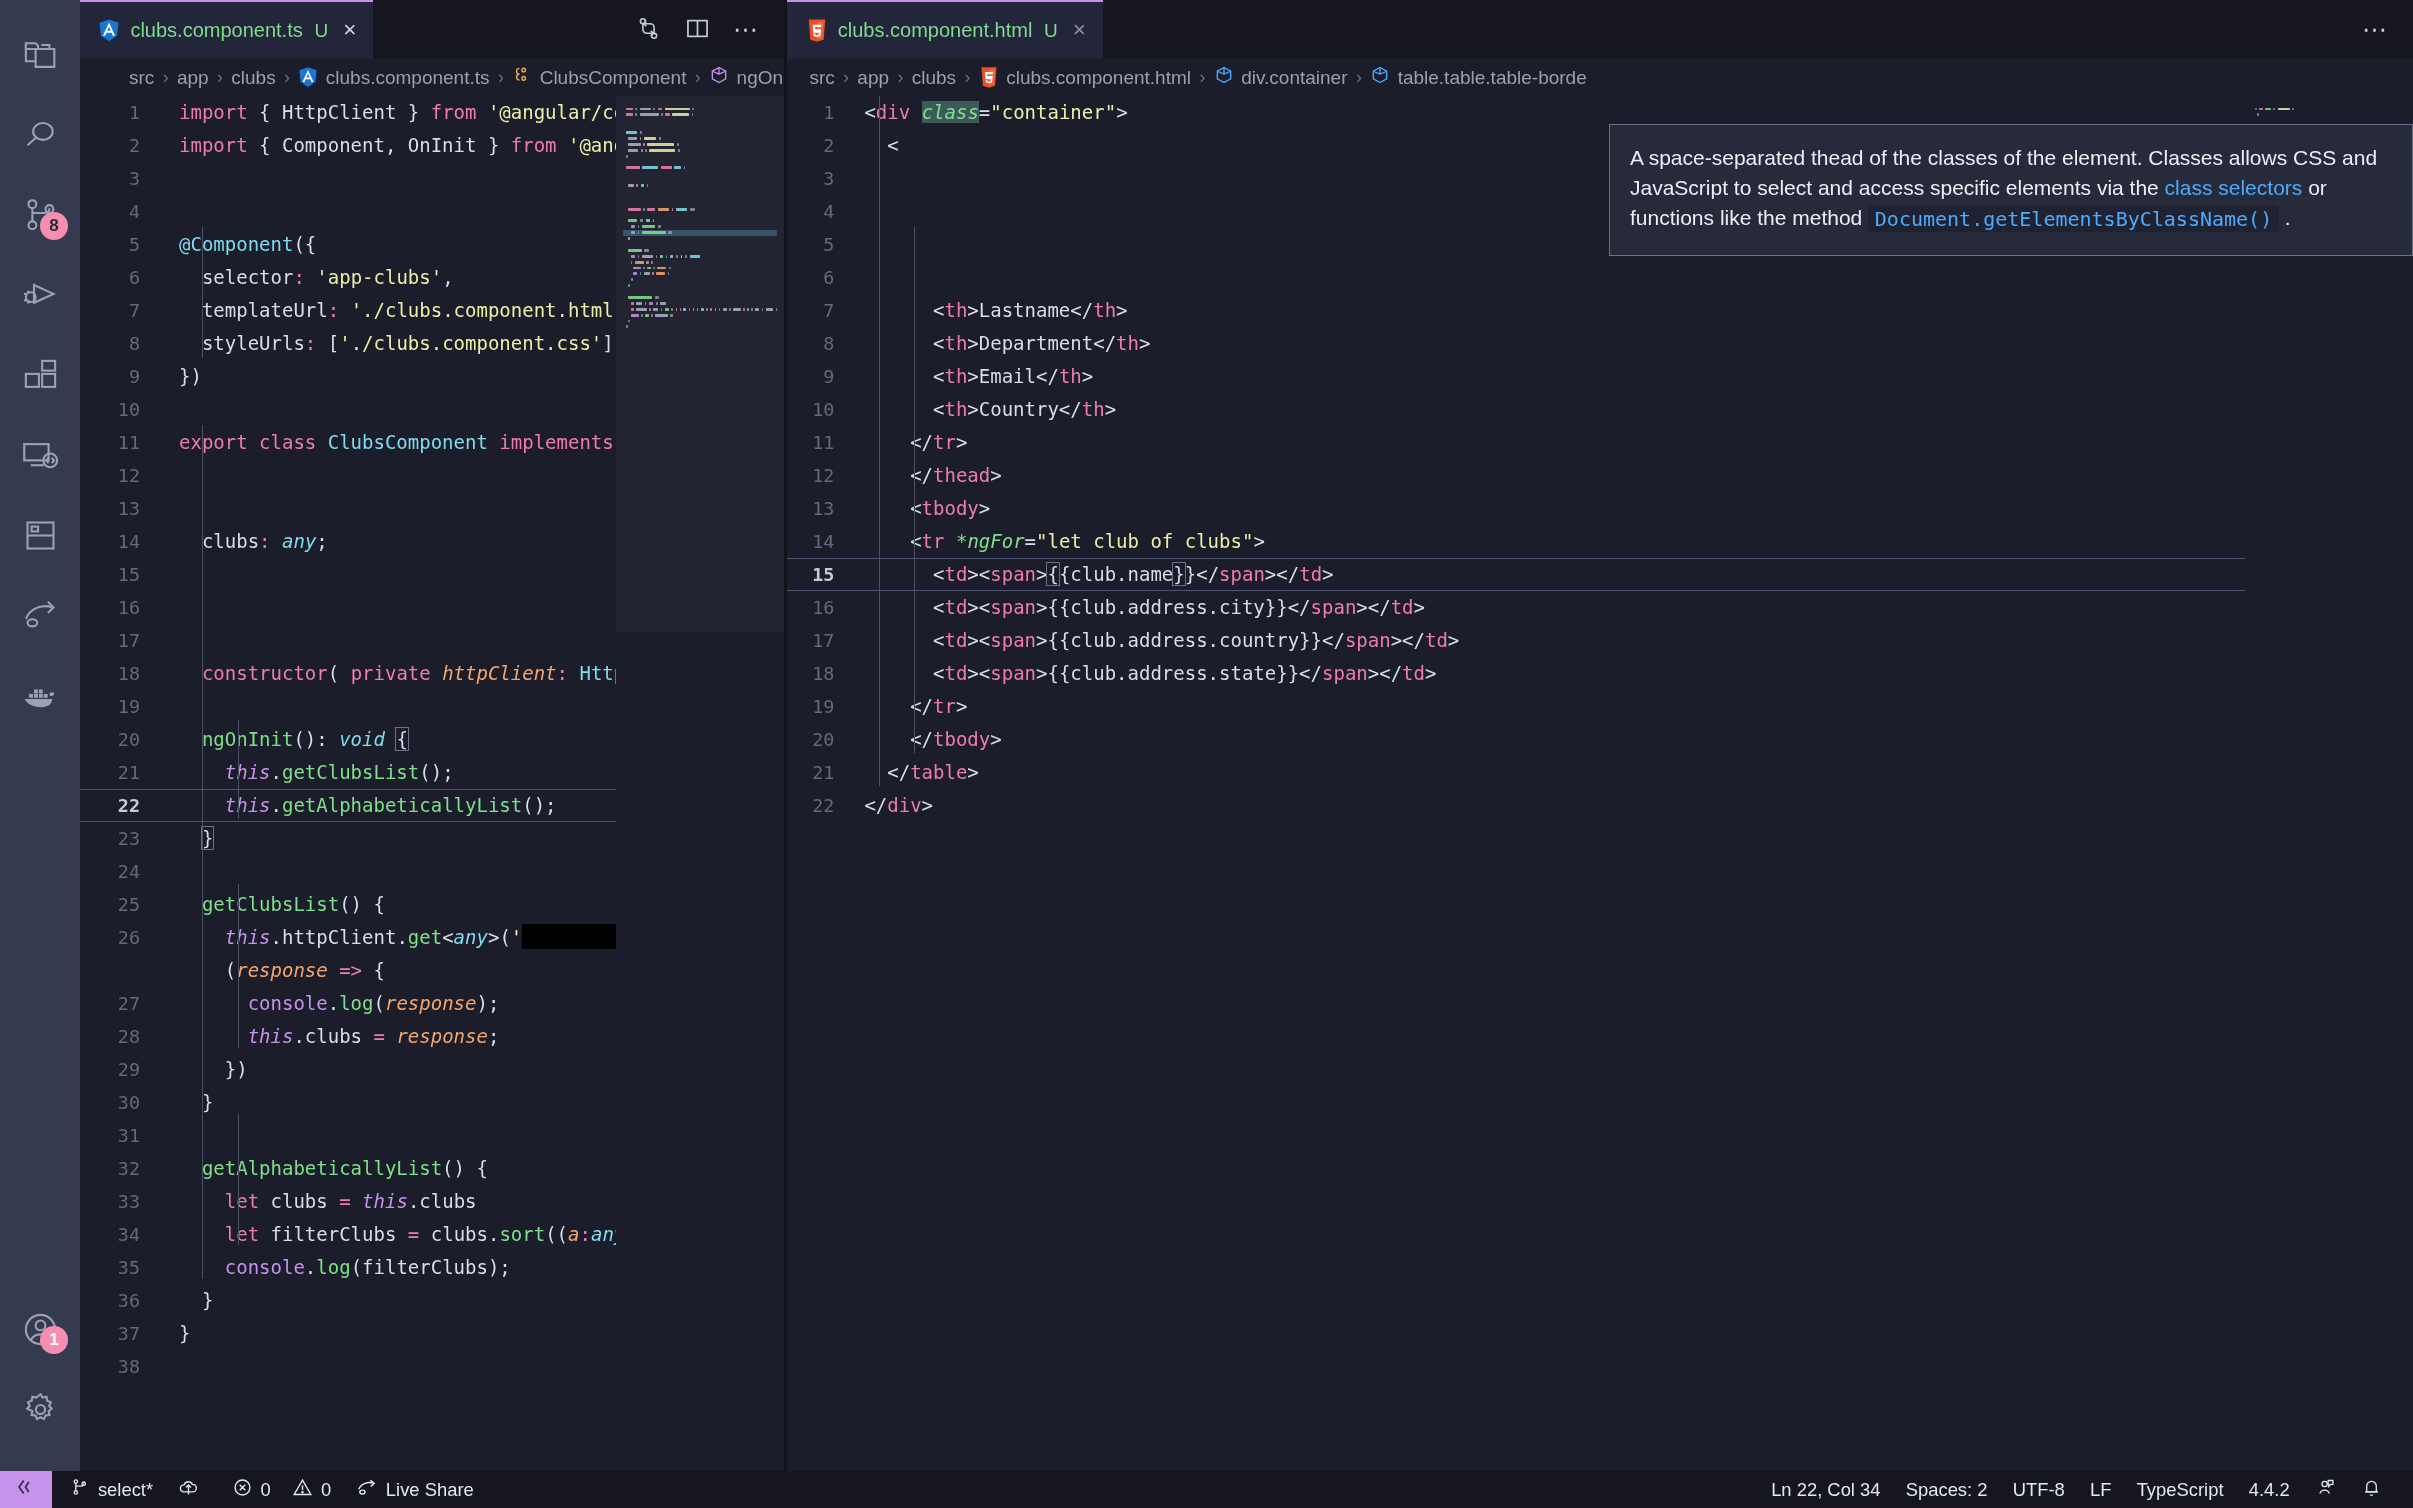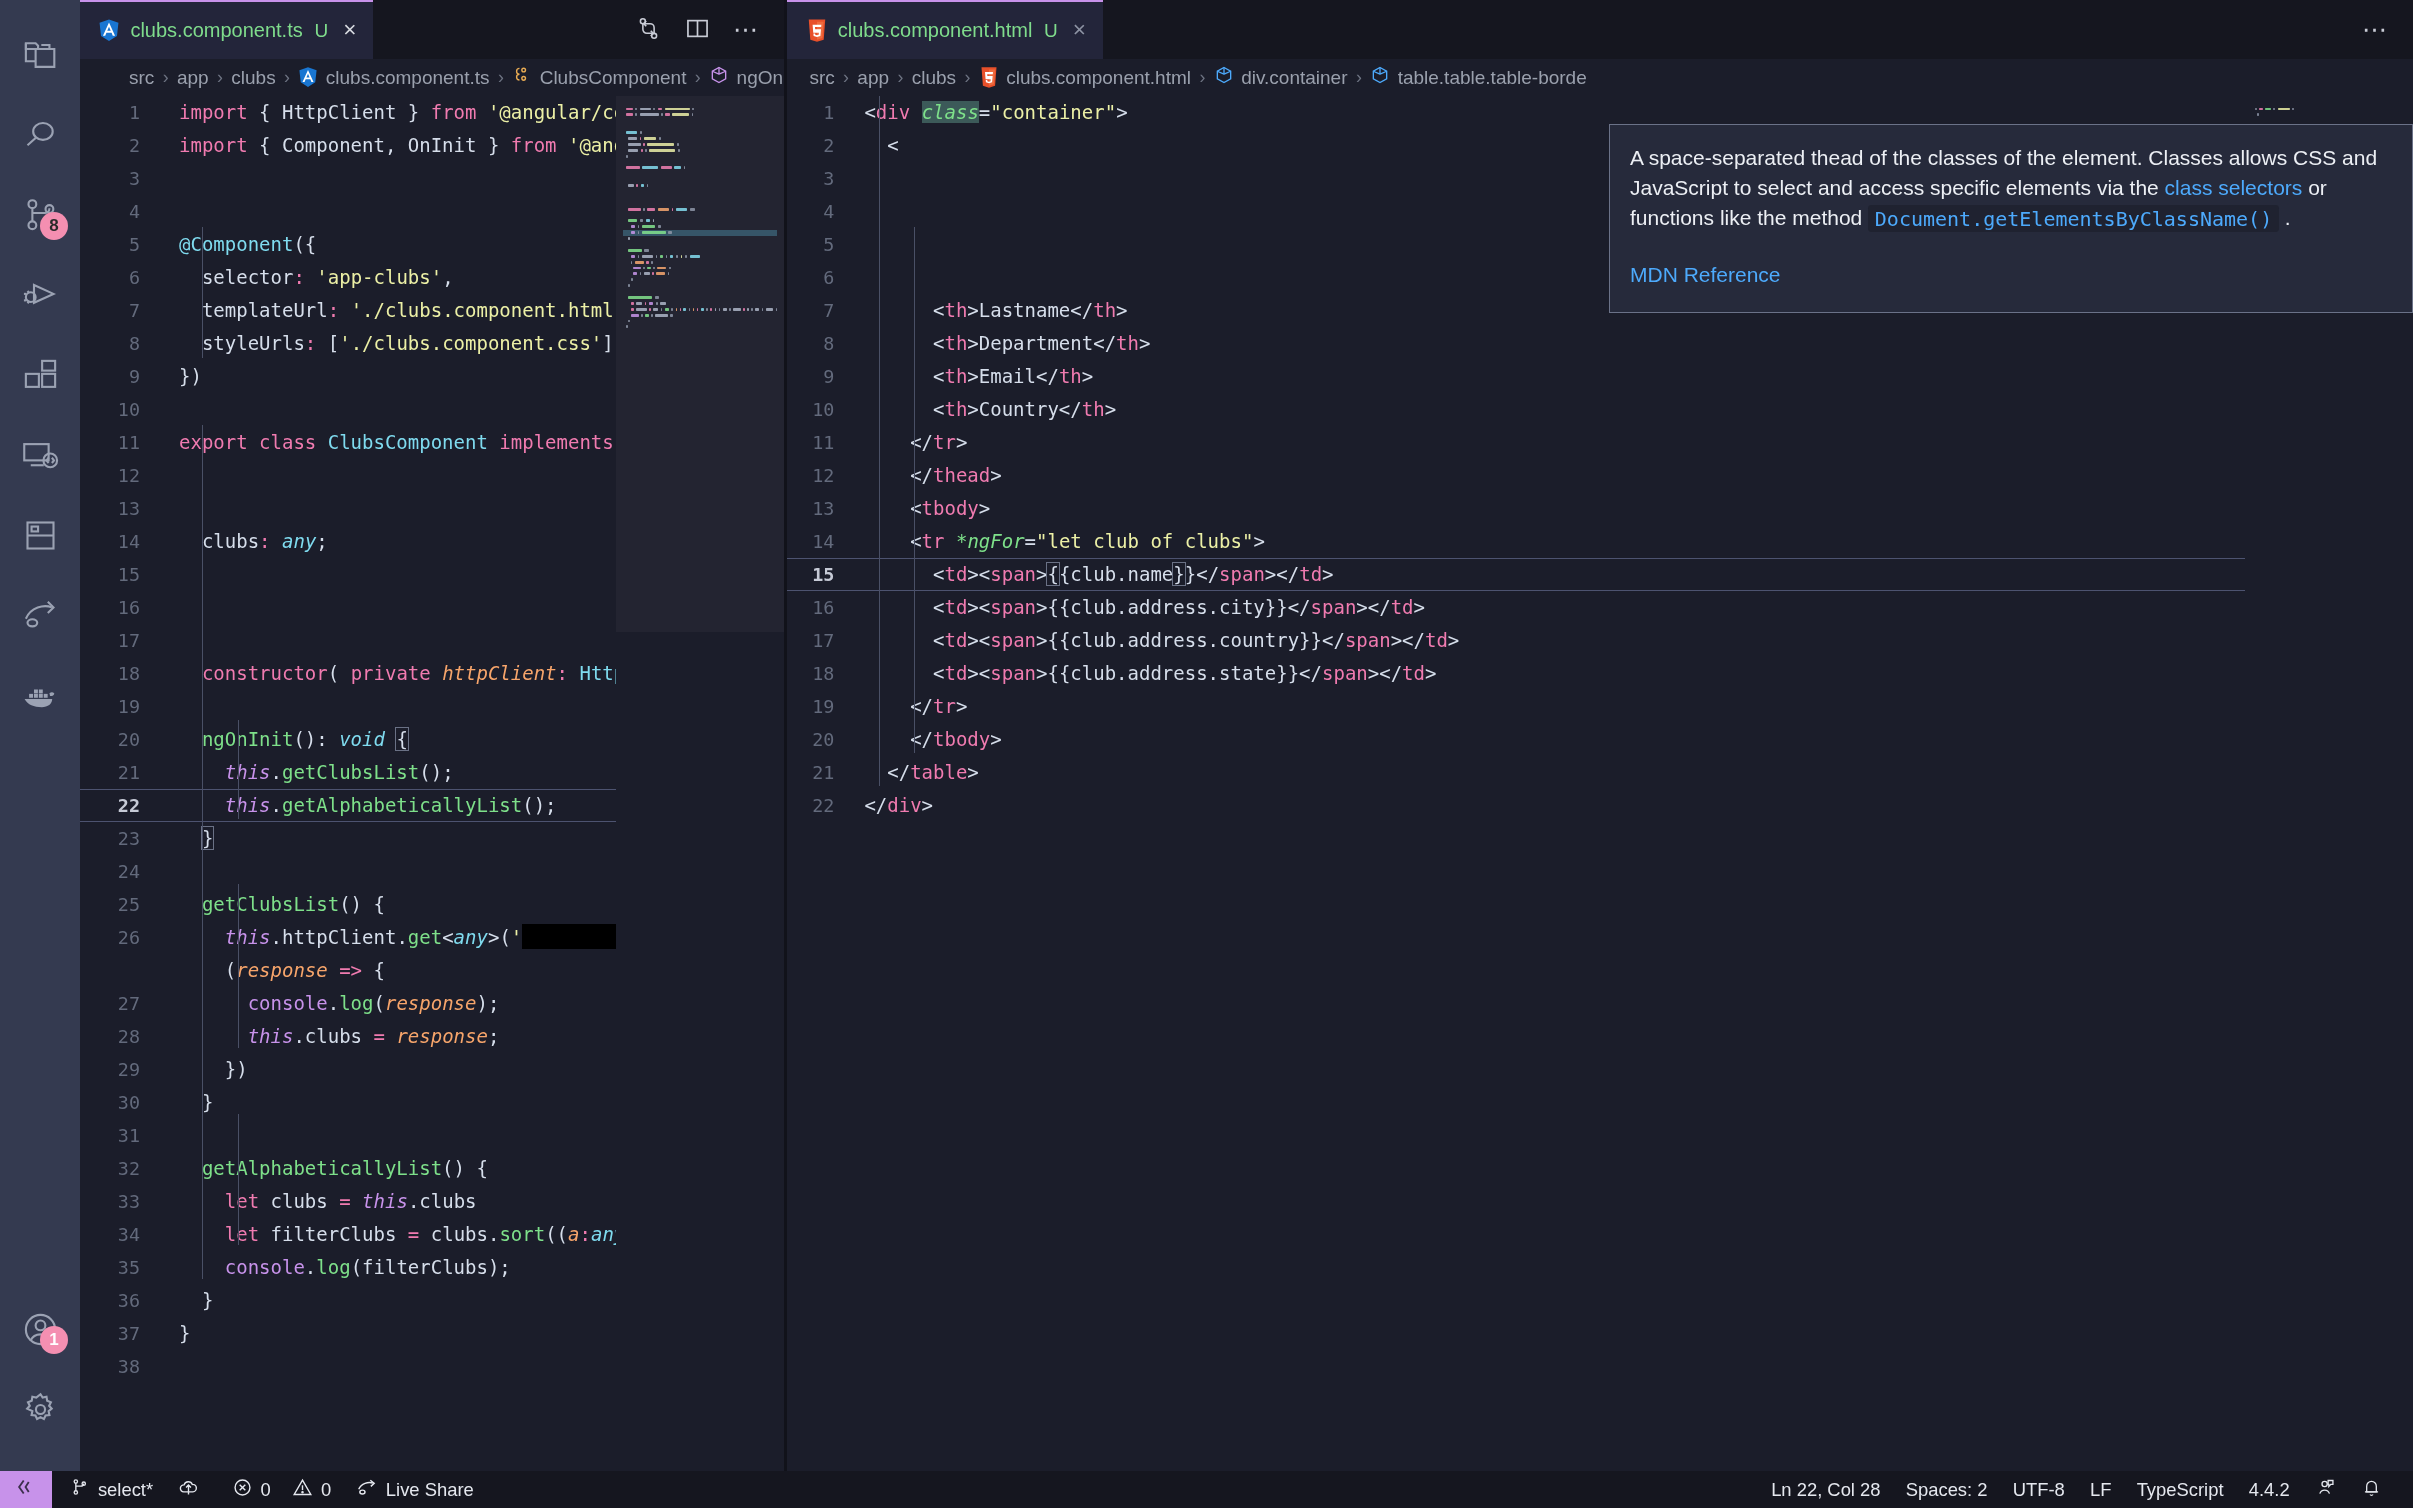--- a/index.html
+++ b/index.html
@@ -790,21 +790,20 @@
                 <div class="mm-seg" style="width: 1.7px; background: rgb(139, 147, 166);"></div>
               </div>
             </div>
           </div>
       </div>
     </div>
   </div>
 
   <div class="hover-widget">
     <div><span>A space-separated thead of the classes of the element. Classes allows CSS and JavaScript to select and access specific elements via the </span><span class="hover-link">class selectors</span><span> or functions like the method </span><span class="hover-code">Document.getElementsByClassName()</span><span> .</span></div>
-    <div class="hover-mdn"><span class="hover-link">MDN Reference</span></div>
   </div>
 
   <div class="statusbar">
     <div class="remote-indicator">
       <span>
         <svg width="22" height="22" viewBox="0 0 24 24" fill="none" stroke="#3c2f4d" stroke-width="2">
           <path d="M9.5 5L4.5 12l5 7"></path>
             <path d="M15 6.5L11.5 12 15 17.5"></path>
         </svg>
       </span>
@@ -859,21 +858,21 @@
         <svg width="22" height="22" viewBox="0 0 24 24" fill="none" stroke="#e5e8ef" stroke-width="1.6">
           <path d="M3 14.5c2.6-6.5 10.5-8.6 15.4-6.8"></path>
             <path d="M15.6 4.6L19.8 7.9l-3.6 3.4"></path>
           <ellipse cx="7" cy="17.5" rx="2.8" ry="2.1"></ellipse>
         </svg>
       </span>
       <span>Live Share</span>
     </div>
 
     <div class="sb-right">
-      <div class="sb-item">Ln 22, Col 28</div>
+      <div class="sb-item">Ln 22, Col 34</div>
       <div class="sb-item">Spaces: 2</div>
       <div class="sb-item">UTF-8</div>
       <div class="sb-item">LF</div>
       <div class="sb-item">TypeScript</div>
       <div class="sb-item">4.4.2</div>
       <div class="sb-item">
         <span>
           <svg width="21" height="21" viewBox="0 0 24 24" fill="none" stroke="#e5e8ef" stroke-width="1.5">
             <circle cx="11" cy="8" r="3"></circle>
               <path d="M5.5 19a5.8 5.8 0 0 1 11 0"></path>

